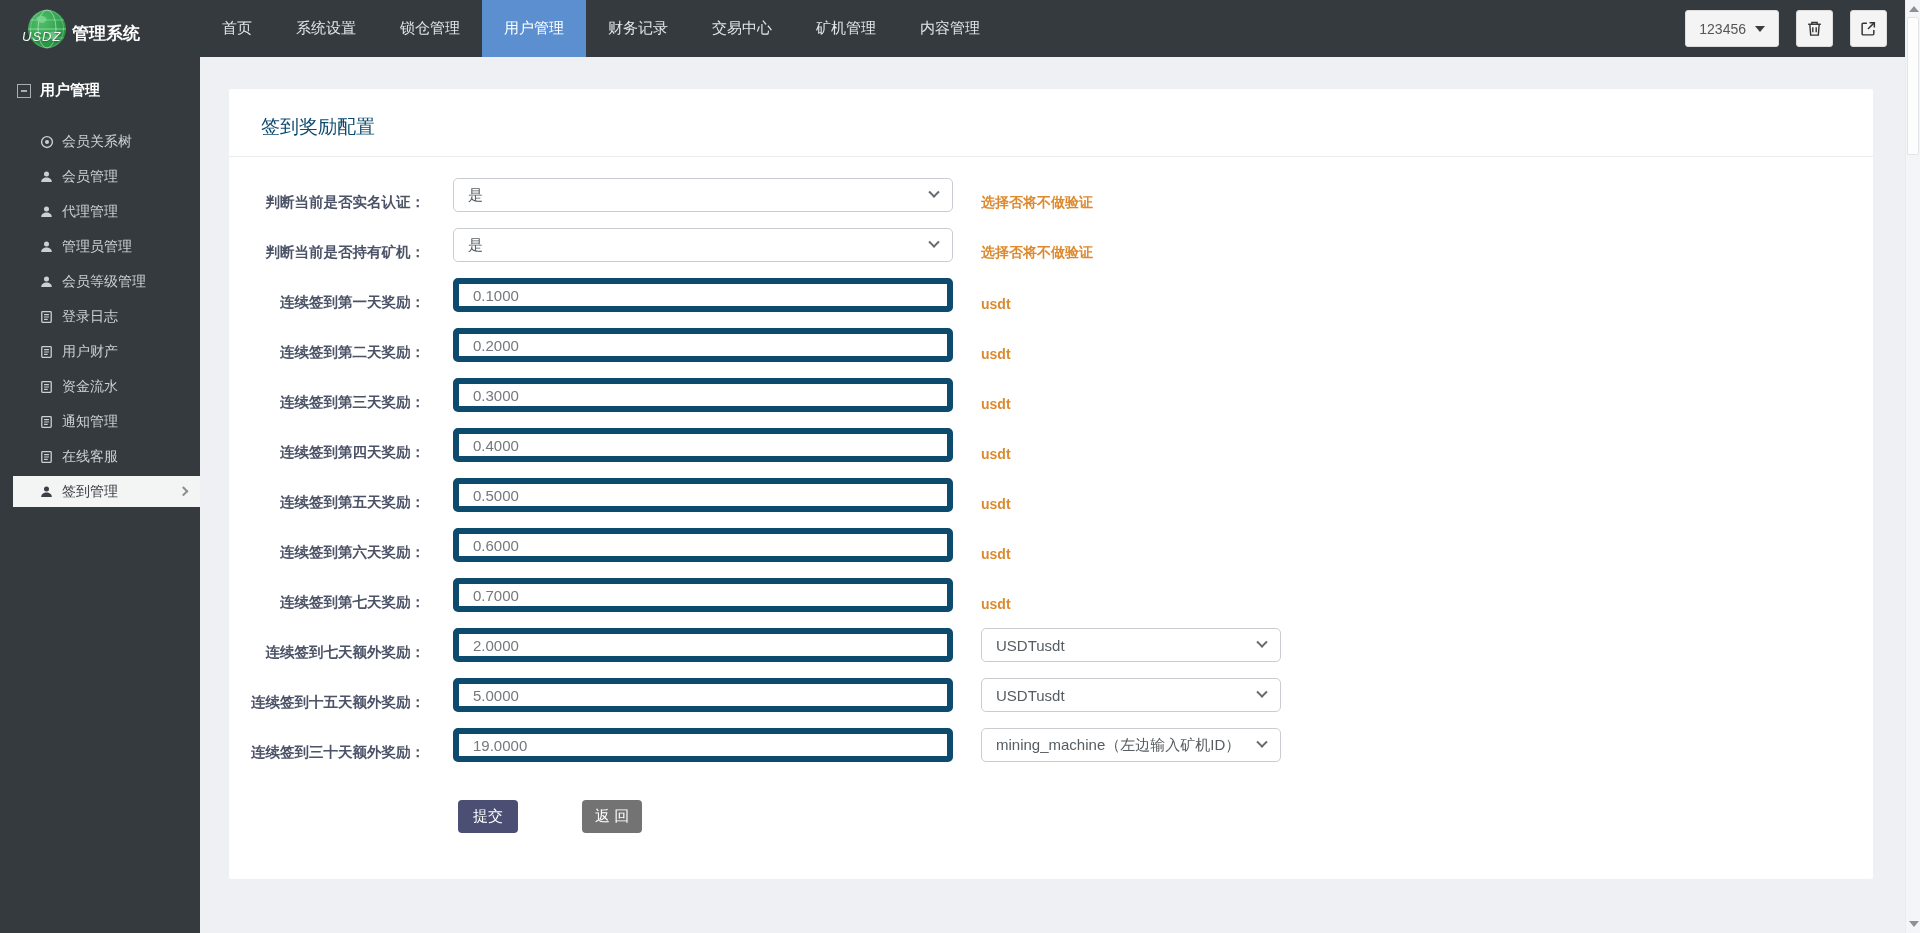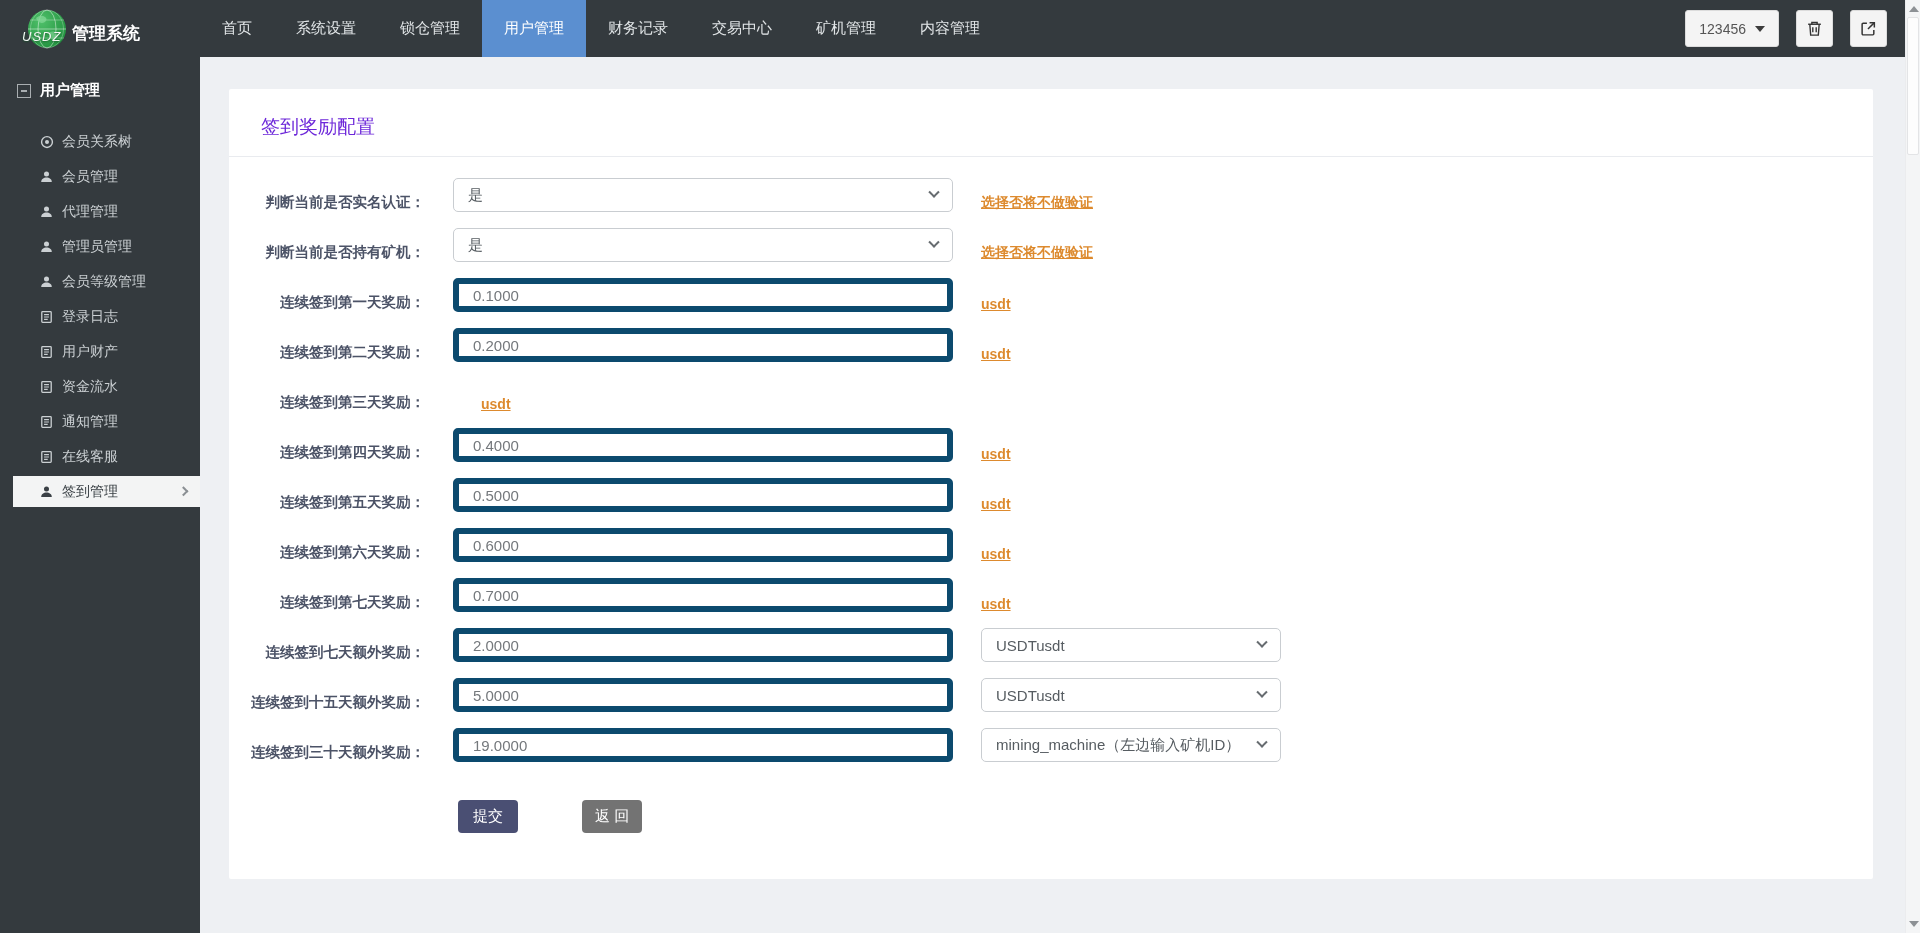--- a/index.html
+++ b/index.html
@@ -31,29 +31,29 @@
   .side-item { position:relative; height:35px; display:flex; align-items:center; padding-left:62px; color:#cbd0d3; font-size:14px; cursor:pointer; }
   .side-item .ico { position:absolute; left:40px; top:50%; transform:translateY(-50%); display:flex; color:#cbd0d3; }
   .side-item.active { background:#f3f4f4; color:#3a4045; margin-left:13px; padding-left:49px; height:31px; margin-top:2px; margin-bottom:2px; }
   .side-item.active .ico { left:27px; color:#3a4045; }
   .chev-right { position:absolute; right:13px; top:50%; width:7px; height:7px; border-top:2px solid #8a8f93; border-right:2px solid #8a8f93; transform:translateY(-60%) rotate(45deg); }
 
   
   .main { position:absolute; left:200px; top:57px; right:15px; bottom:0; overflow:hidden; }
   .card { margin:32px 32px 0 29px; background:#ffffff; border-radius:2px; padding-bottom:46px; }
   .card-head { padding:25px 32px 16px; border-bottom:1px solid #e9ebef; }
-  .card-title { font-size:19px; font-weight:normal; color:#6d28d9; }
+  .card-title { font-size:19px; font-weight:normal; color:#0c4a6e; }
   .form { padding-top:21px; }
   .form-row { display:flex; align-items:flex-end; height:34px; margin-bottom:16px; }
   .lbl { flex:0 0 196px; width:196px; margin-right:28px; text-align:right; color:#4c5367; font-size:14.5px; font-weight:bold; }
   .txt { width:500px; height:34px; border:6px solid #0c4a6e; border-radius:5px; padding:0 14px; font-size:15px; color:#74787c; background:#fff; font-family:inherit; outline:none; }
   .sel { width:500px; height:34px; border:1px solid #c9cdd1; border-radius:5px; padding:0 14px; display:flex; align-items:center; justify-content:space-between; color:#565c61; font-size:15px; background:#fff; cursor:pointer; }
   .sel .chev { width:8px; height:8px; border-right:2px solid #676c70; border-bottom:2px solid #676c70; transform:rotate(45deg) translate(-2px,-2px); }
   .sel.side { width:300px; margin-left:28px; }
-  .hint { margin-left:28px; font-size:14px; font-weight:bold; color:#dd8a2e;text-decoration:underline; }
+  .hint { margin-left:28px; font-size:14px; font-weight:bold; color:#dd8a2e; }
   .btn-row { display:flex; gap:64px; margin:38px 6px 0 229px; }
   .btn { border:none; border-radius:4px; height:33px; color:#fff; font-size:15px; padding:0 15px; cursor:pointer; font-family:inherit; }
   .btn-submit { background:#4a4f73; }
   .btn-back { background:#737373; padding:0 13px; }
 
   
   .scrollbar { position:absolute; top:0; right:0; bottom:0; width:15px; background:#f4f5f6; border-left:1px solid #ebecee; z-index:9; }
   .sb-arrow { position:absolute; left:3px; width:0; height:0; border-left:5px solid transparent; border-right:5px solid transparent; }
   .sb-up { top:6px; border-bottom:6px solid #8d9195; }
   .sb-down { bottom:6px; border-top:6px solid #8d9195; }
@@ -269,20 +269,21 @@
         </div>
 
         <div class="form-row">
           <label class="lbl">连续签到第二天奖励：</label>
           <input class="txt" type="text" value="0.2000" style="">
           <span class="hint">usdt</span>
         </div>
 
         <div class="form-row">
           <label class="lbl">连续签到第三天奖励：</label>
+          <input class="txt" type="text" value="0.3000" style="">
           <span class="hint">usdt</span>
         </div>
 
         <div class="form-row">
           <label class="lbl">连续签到第四天奖励：</label>
           <input class="txt" type="text" value="0.4000" style="">
           <span class="hint">usdt</span>
         </div>
 
         <div class="form-row">

